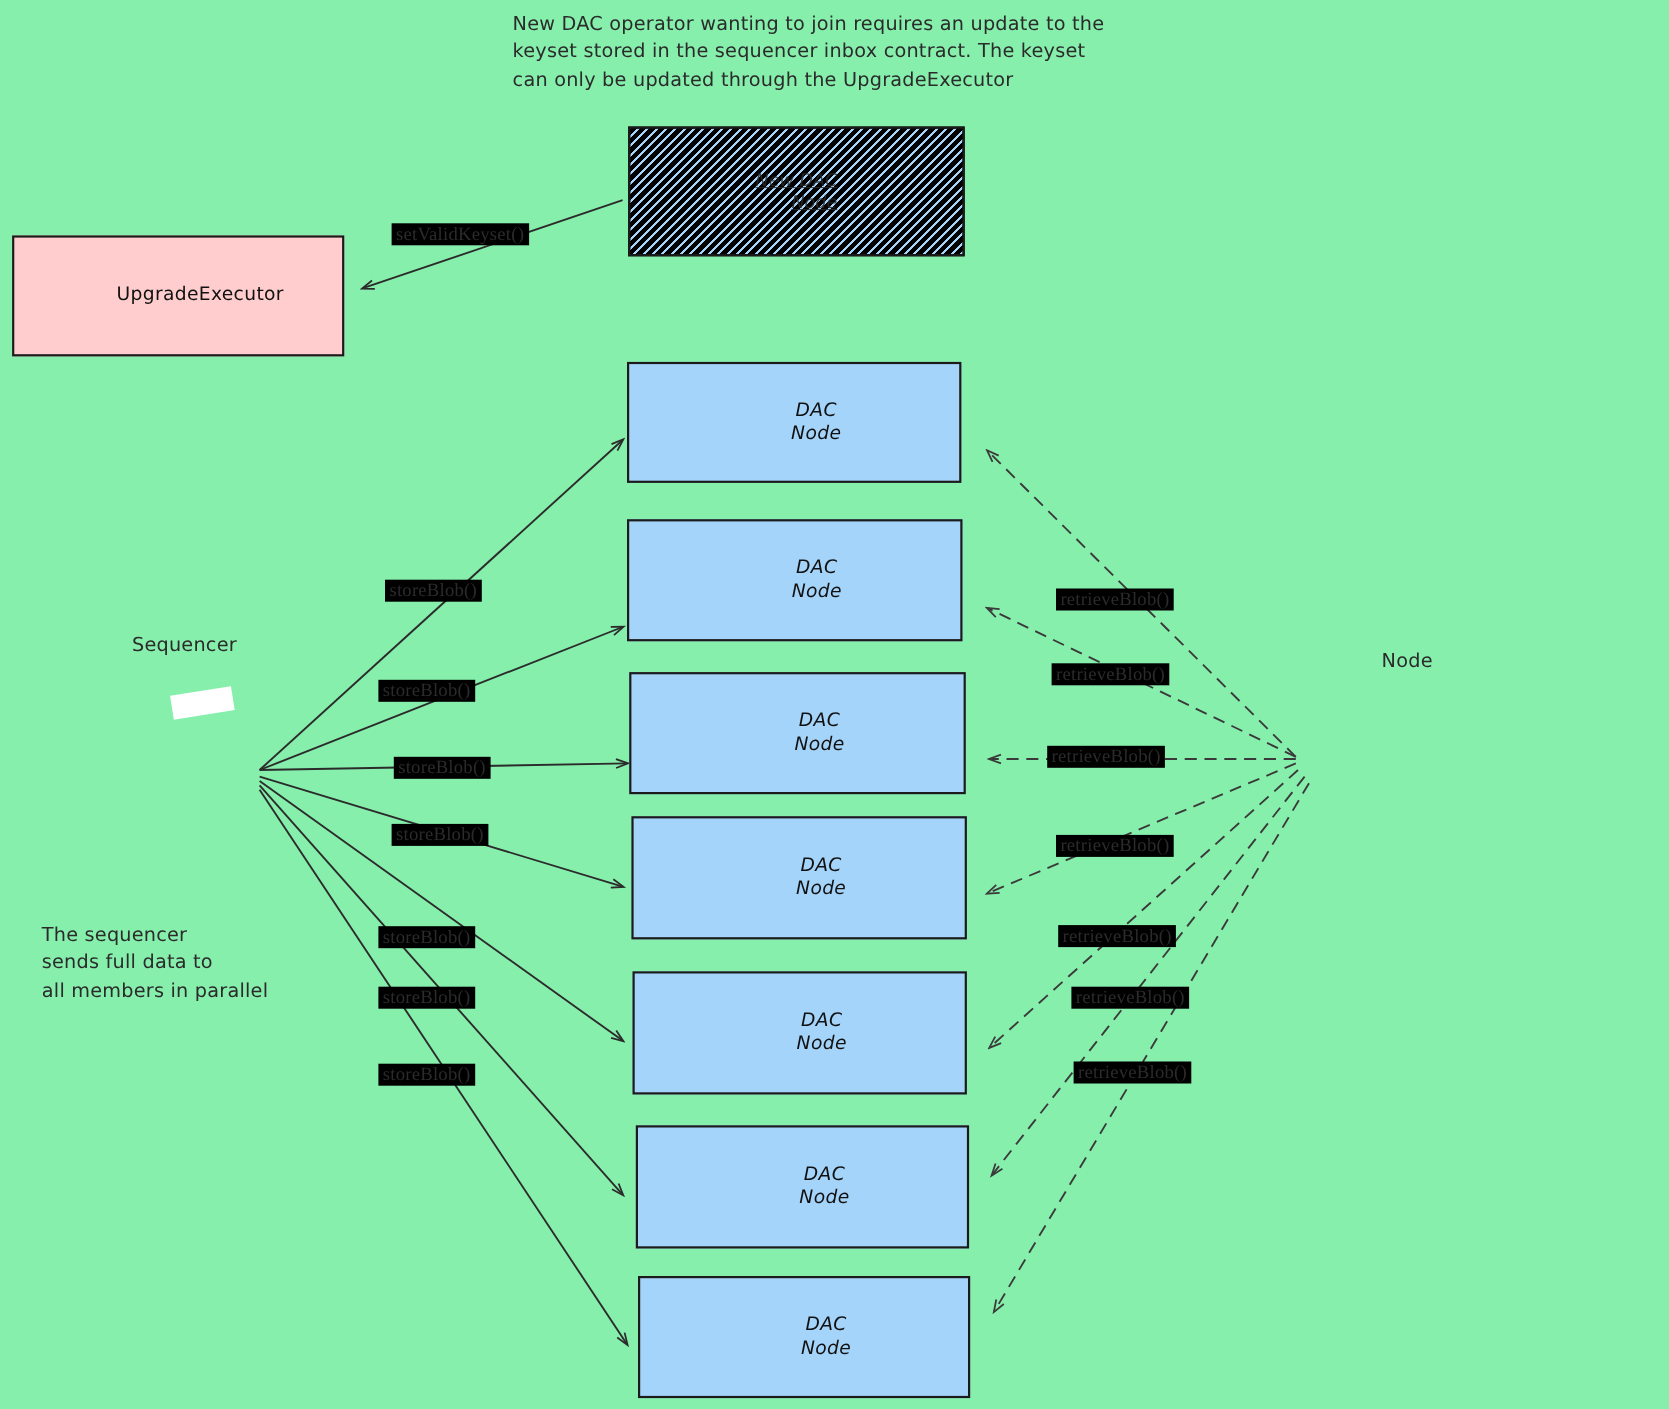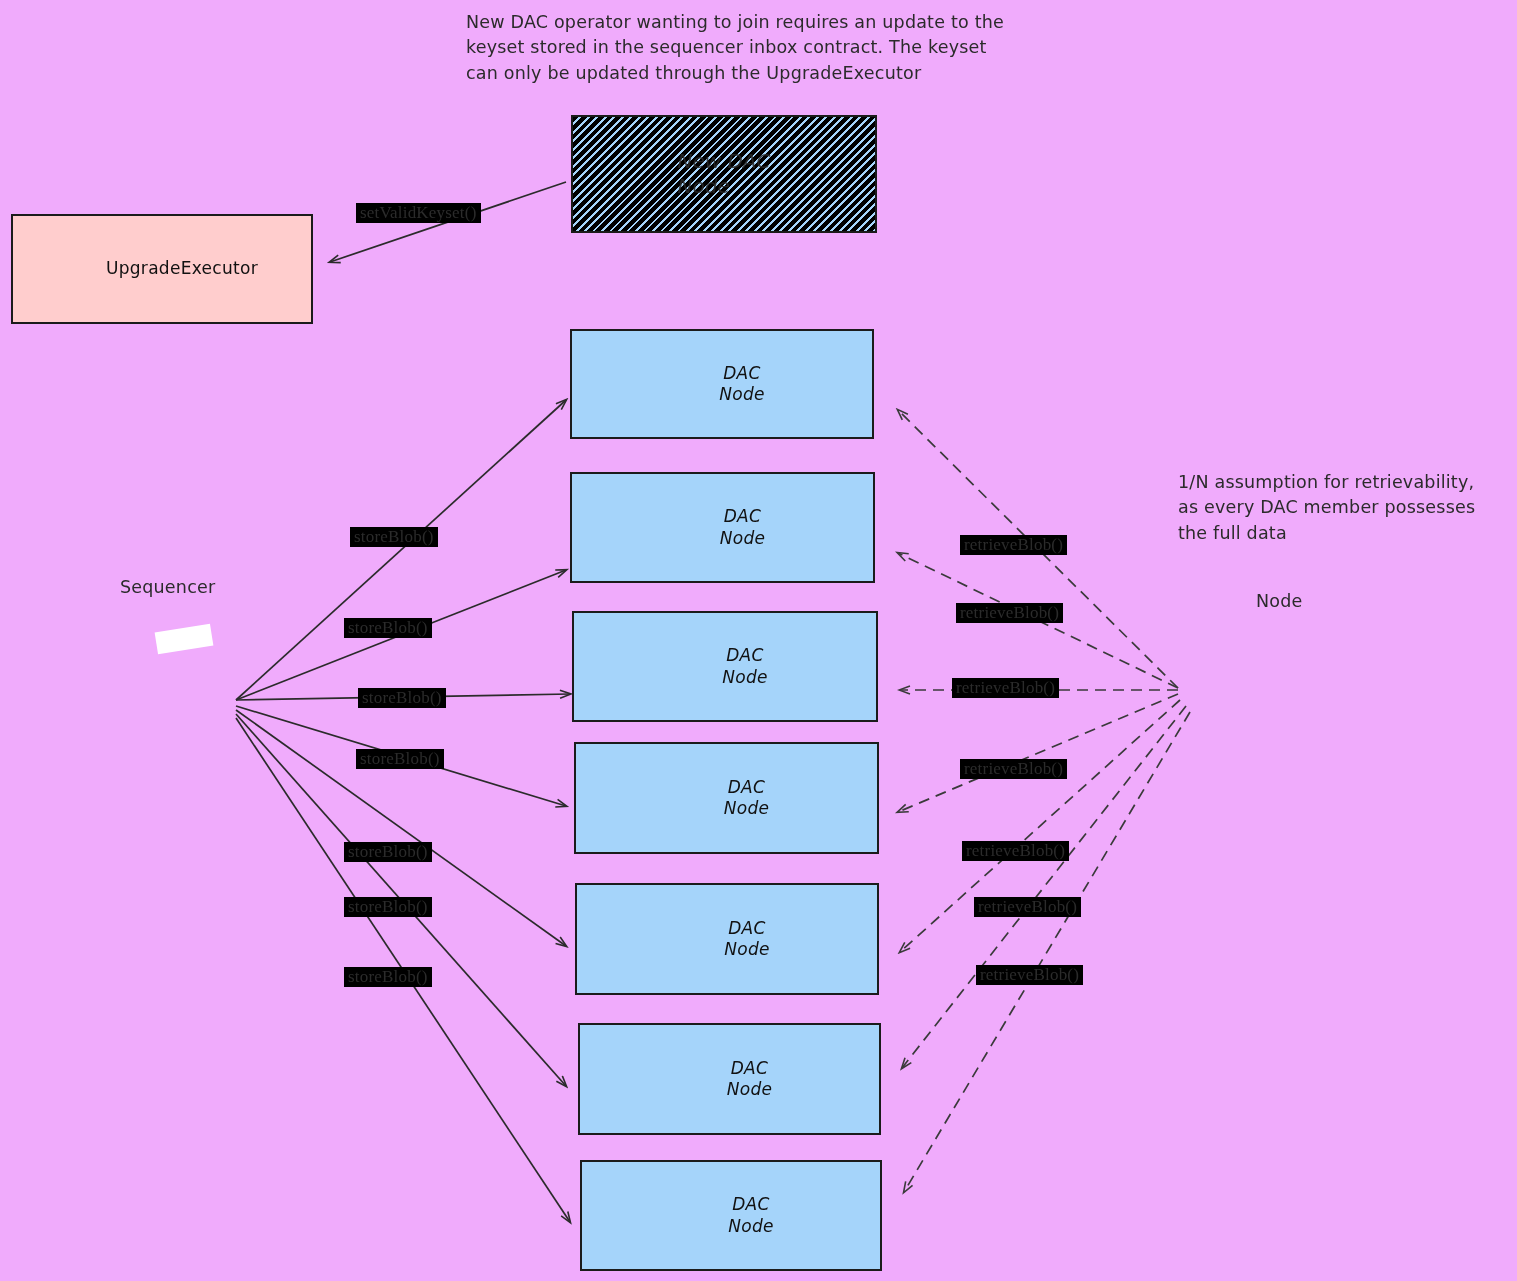--- a/index.html
+++ b/index.html
@@ -4,21 +4,21 @@
 <style>
   html, body {
     margin: 0;
     padding: 0;
     background: #000000;
   }
   #canvas {
     position: relative;
     width: 1517px;
     height: 1281px;
-    background: #f0abfc;
+    background: #86efac;
     overflow: hidden;
     font-family: "DejaVu Sans", sans-serif;
   }
   svg.layer {
     position: absolute;
     left: 0;
     top: 0;
     width: 1517px;
     height: 1281px;
     pointer-events: none;
@@ -64,33 +64,34 @@
     background: #ffffff;
     transform: rotate(-9deg);
   }
   .hatch-box {
     position: absolute;
     box-sizing: border-box;
     border: 2px solid #1b1b1b;
     display: flex;
     align-items: center;
     justify-content: center;
-    text-align: left;
+    text-align: right;
     line-height: 1.25;
-    font-size: 20px;
+    font-size: 16px;
     color: #2a2a2a;
     font-style: italic;
     background-color: #000000;
     background-image: repeating-linear-gradient(
       -45deg,
       #a5d4fa 0px,
       #a5d4fa 2px,
       #000000 2px,
       #000000 6px
     );
+    text-decoration: underline;
   }
   .hatch-box .lbl { white-space: pre-line; opacity: 0.85; }
 </style>
 </head>
 <body>
 
 <div id="canvas">
 
   <svg class="layer" viewBox="0 0 1517 1281">
     <defs>
@@ -169,24 +170,24 @@
   <div class="node-box" style="left:580px; top:1160px; width:302px; height:111px; background:#a5d4fa;">
     <span class="lbl">DAC
 Node</span>
   </div>
 
   <div class="annot" style="left:120px; top:575px;">Sequencer</div>
   <div class="seq-icon" style="left:156px; top:628px; width:56px; height:22px;"></div>
 
   <div class="annot" style="left:1256px; top:589px;">Node</div>
 
-  <div class="annot" style="left:1178px; top:470px; width:330px;">1/N assumption for retrievability,
-as every DAC member possesses
-the full data</div>
-
+
+  <div class="annot" style="left:38px; top:838px; width:240px;">The sequencer
+sends full data to
+all members in parallel</div>
 
   <div class="edge-label" style="left:350px; top:527px;">storeBlob()</div>
   <div class="edge-label" style="left:344px; top:618px;">storeBlob()</div>
   <div class="edge-label" style="left:358px; top:688px;">storeBlob()</div>
   <div class="edge-label" style="left:356px; top:749px;">storeBlob()</div>
   <div class="edge-label" style="left:344px; top:842px;">storeBlob()</div>
   <div class="edge-label" style="left:344px; top:897px;">storeBlob()</div>
   <div class="edge-label" style="left:344px; top:967px;">storeBlob()</div>
 
   <div class="edge-label" style="left:960px; top:535px;">retrieveBlob()</div>

